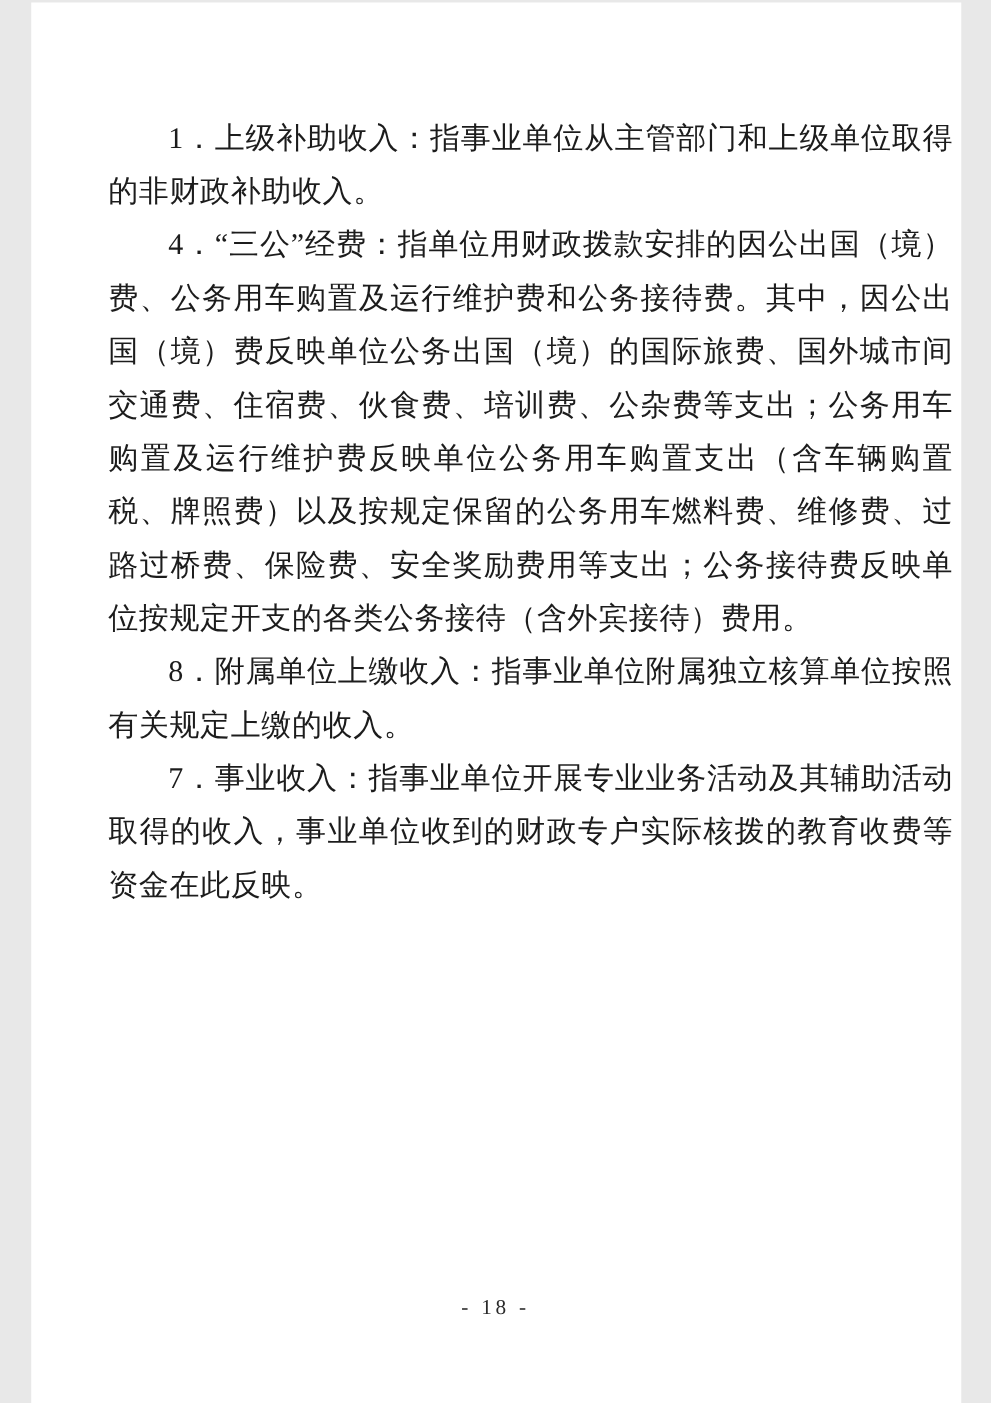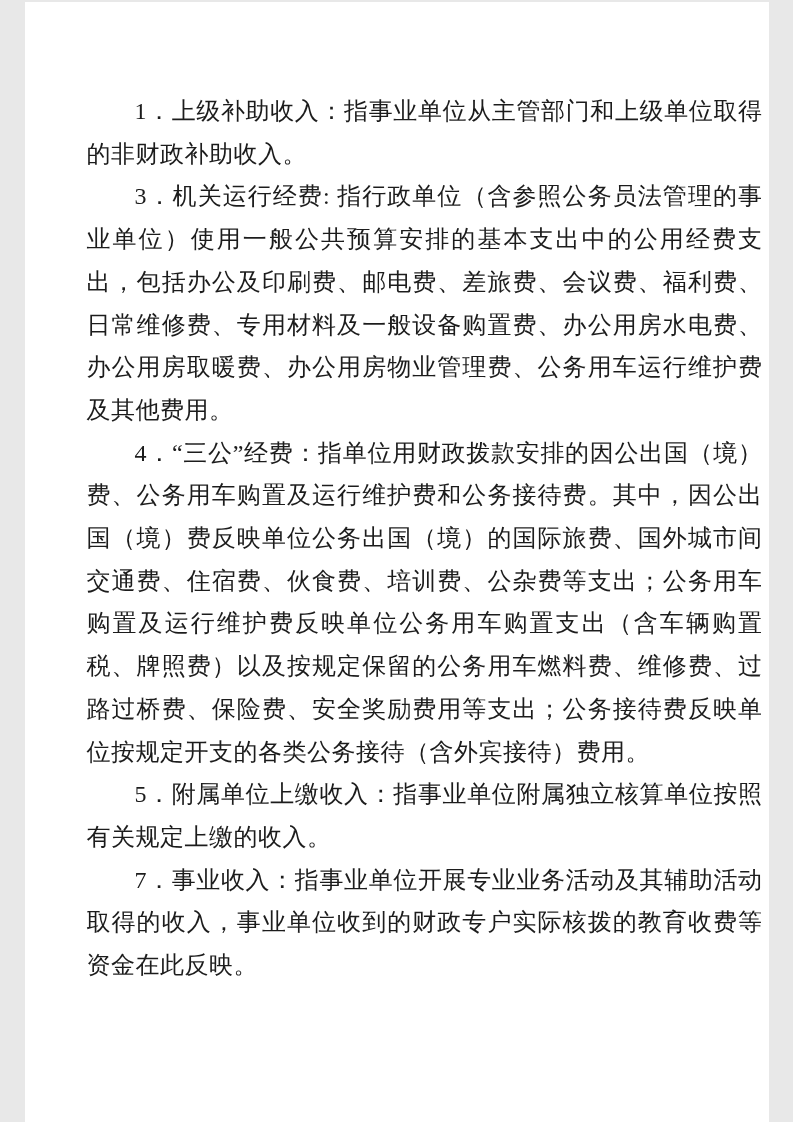--- a/index.html
+++ b/index.html
@@ -43,18 +43,20 @@
     letter-spacing: 3px;
     color: #2a2a2a;
   }
 </style>
 </head>
 <body>
 
 <div class="page">
   <div class="doc-body">
     <p>1．上级补助收入：指事业单位从主管部门和上级单位取得的非财政补助收入。</p>
-    <p>3．机关运行经费: 指行政单位（含参照公务员法管理的事业单位）使用一般公共预算安排的基本支出中的公用经费支出，包括办公及印刷费、邮电费、差旅费、会议费、福利费、日常维修费、专用材料及一般设备购置费、办公用房水电费、办公用房取暖费、办公用房物业管理费、公务用车运行维护费及其他费用。</p>
     <p>4．“三公”经费：指单位用财政拨款安排的因公出国（境）费、公务用车购置及运行维护费和公务接待费。其中，因公出国（境）费反映单位公务出国（境）的国际旅费、国外城市间交通费、住宿费、伙食费、培训费、公杂费等支出；公务用车购置及运行维护费反映单位公务用车购置支出（含车辆购置税、牌照费）以及按规定保留的公务用车燃料费、维修费、过路过桥费、保险费、安全奖励费用等支出；公务接待费反映单位按规定开支的各类公务接待（含外宾接待）费用。</p>
-    <p>5．附属单位上缴收入：指事业单位附属独立核算单位按照有关规定上缴的收入。</p>
+    <p>8．附属单位上缴收入：指事业单位附属独立核算单位按照有关规定上缴的收入。</p>
     <p>7．事业收入：指事业单位开展专业业务活动及其辅助活动取得的收入，事业单位收到的财政专户实际核拨的教育收费等资金在此反映。</p>
+  </div>
+  <div class="page-footer">
+    <span>- 18 -</span>
   </div>
 </div>
 
 </body></html>

